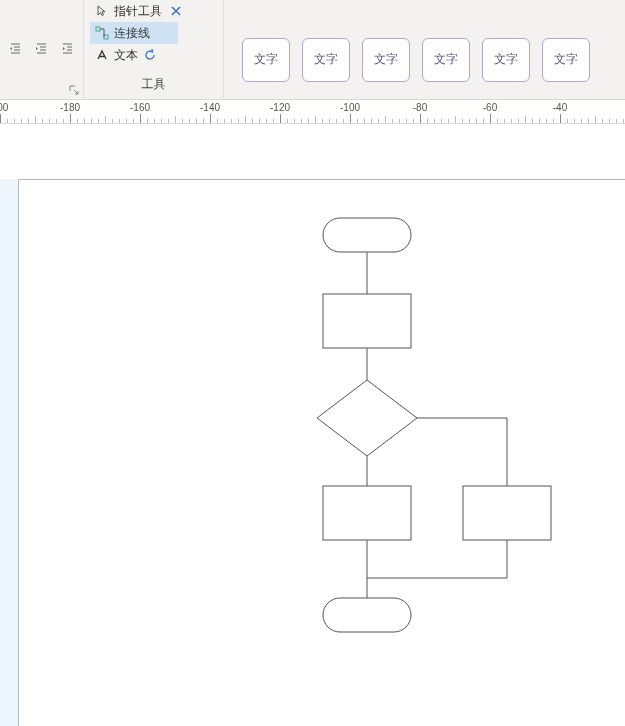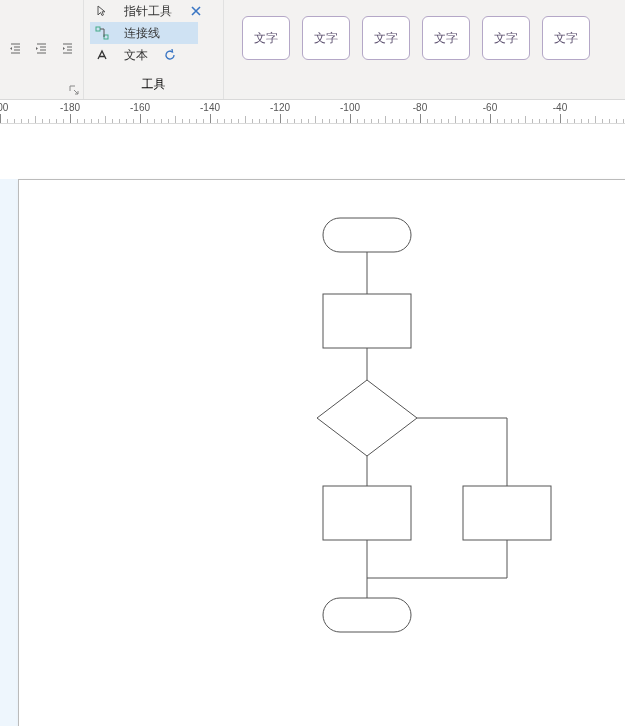--- a/index.html
+++ b/index.html
@@ -28,21 +28,21 @@
     flex-direction: column;
     justify-content: flex-end;
     padding: 0 6px 2px 6px;
     position: relative;
     height: 100%;
     border-right: 1px solid #e1e1e1;
   }
   .ribbon-group-label {
     text-align: center;
     font-size: 12px;
-    color: #000000;
+    color: #404040;
     padding-bottom: 4px;
   }
   .launcher {
     position: absolute;
     right: 3px;
     bottom: 3px;
     width: 12px;
     height: 12px;
     display: flex;
     align-items: center;
@@ -86,44 +86,44 @@
     flex-direction: column;
     padding-top: 0;
     height: 68px;
     width: 100%;
   }
   .tool-row {
     display: flex;
     align-items: center;
     height: 22px;
     padding: 0 4px;
-    gap: 14px;
+    gap: 4px;
   }
   .tool-row.selected { background: #cfe2f3; }
   .tool-ico {
     width: 16px; height: 16px;
     display: flex; align-items: center; justify-content: center;
     color: #505050;
   }
   .tool-label { flex: 1; }
   .tool-x {
     width: 20px; height: 20px;
     display: flex; align-items: center; justify-content: center;
     color: #3a76c4;
     font-weight: 600;
   }
   .rot-ico { color: #3a76c4; }
 
   
   .styles-group { flex: 1; min-width: 0; }
   .styles-body {
-    padding-top: 16px;
+    padding-top: 22px;
     height: 68px;
     display: flex;
-    align-items: flex-start;
+    align-items: center;
     gap: 12px;
     padding-left: 12px;
     overflow: hidden;
   }
   .style-swatch {
     width: 48px;
     height: 44px;
     border: 1px solid #b4a7c7;
     border-radius: 6px;
     background: #fff;

